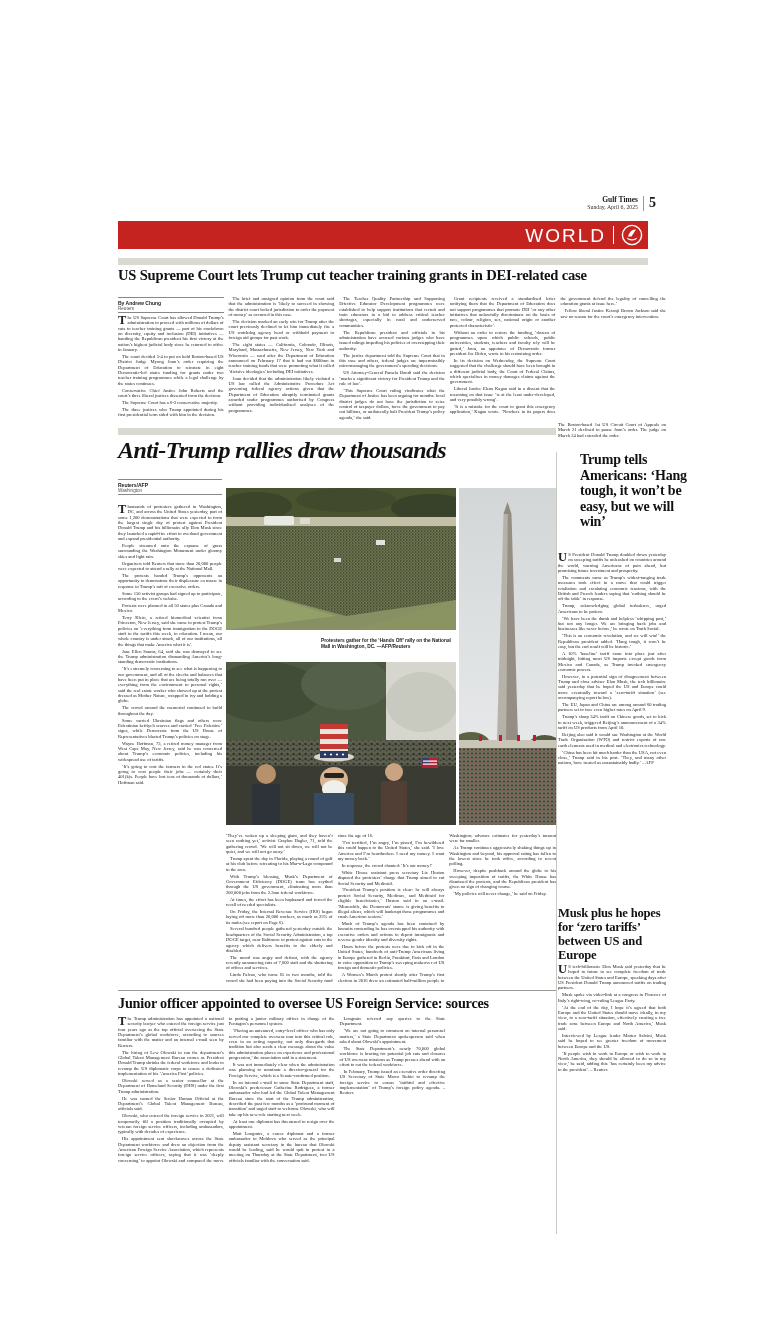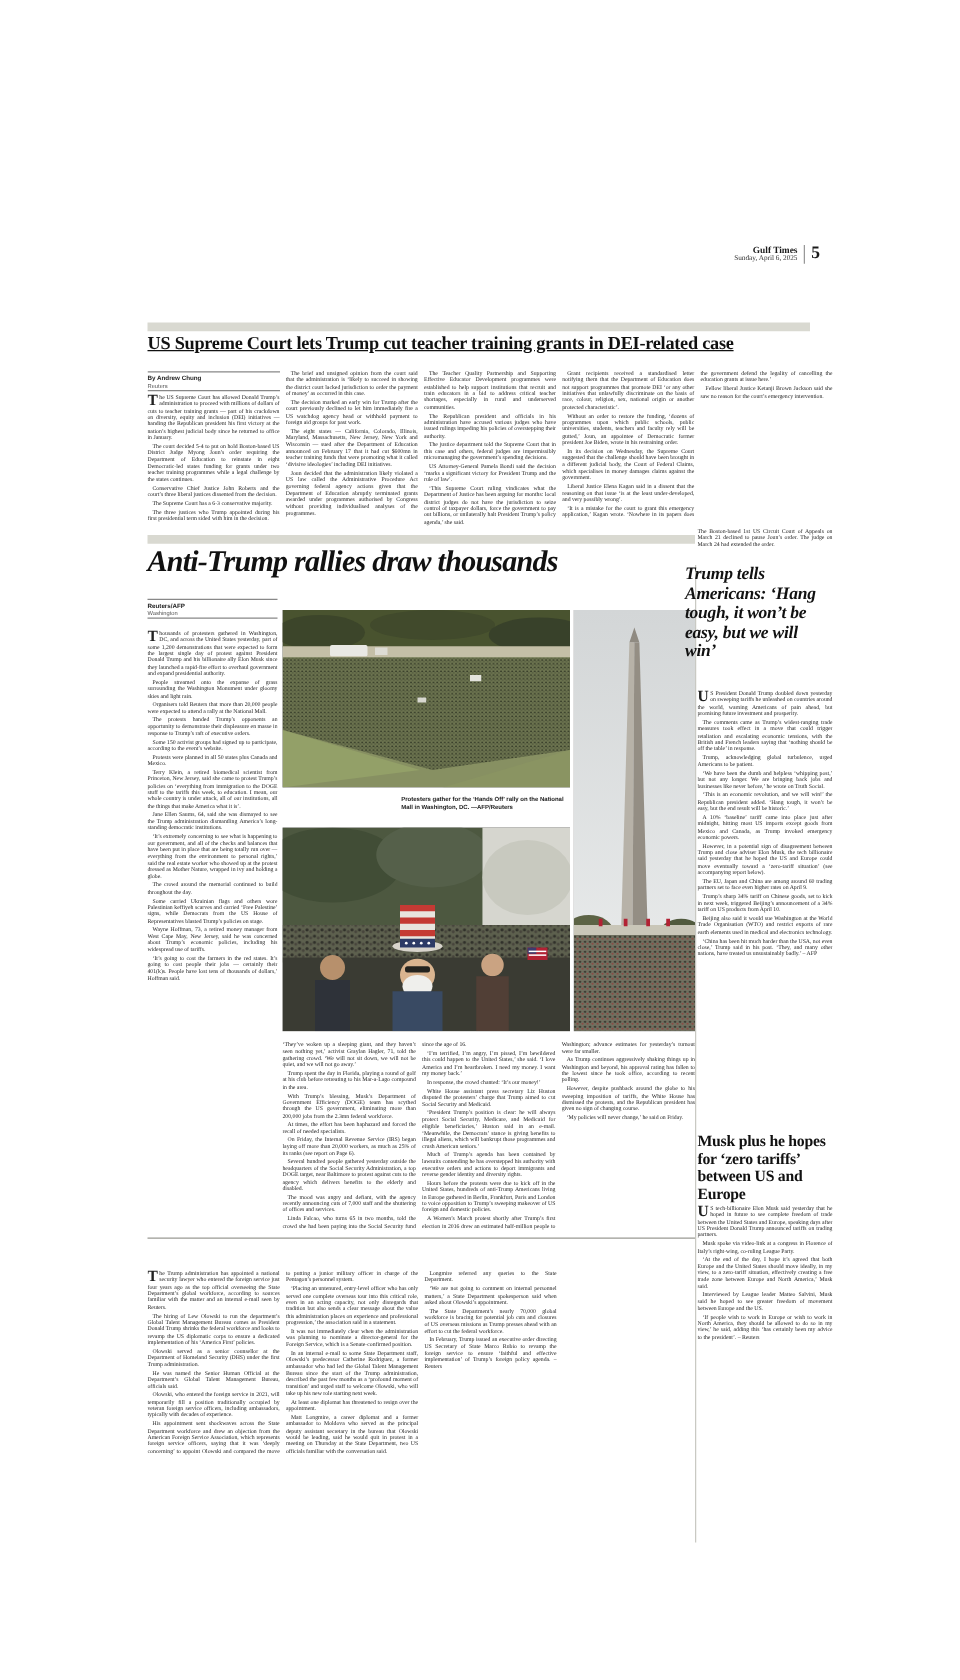--- a/index.html
+++ b/index.html
@@ -20,23 +20,23 @@
   .banner-title{color:#fff;font-family:"Liberation Sans",sans-serif;font-size:19px;letter-spacing:2px;line-height:1;margin-right:7px;}
   .banner-bar{width:1px;height:18px;background:#fff;margin-right:7px;}
   .banner-logo{width:22px;height:22px;margin-right:5px;}
 
   .strip{background:#d9d9d1;}
   .rule-h{background:#9a9a94;height:1px;}
   .rule-v{background:#c9c9c3;width:1px;}
 
   
   .hl{font-weight:bold;color:#111;}
-  .hl-scotus{left:118px;top:267px;width:548px;font-size:14.6px;letter-spacing:-0.2px;line-height:1.1;text-decoration:underline;}
+  .hl-scotus{left:118px;top:267px;width:548px;font-size:14.6px;letter-spacing:-0.2px;line-height:1.1;}
   .hl-rallies{left:118px;top:438px;width:438px;font-size:24px;letter-spacing:-0.6px;line-height:1.05;font-style:italic;}
-  .hl-rail{left:548px;top:452px;width:108px;font-size:14px;line-height:15.6px;letter-spacing:-0.2px;font-style:italic;}
+  .hl-rail{left:580px;top:452px;width:108px;font-size:14px;line-height:15.6px;letter-spacing:-0.2px;}
   .hl-musk{left:558px;top:906px;width:108px;font-size:12.6px;line-height:14px;letter-spacing:-0.2px;}
   .hl-junior{left:118px;top:996px;width:438px;font-size:14.2px;letter-spacing:-0.2px;line-height:1.1;}
 
   
   .byline{font-family:"Liberation Sans",sans-serif;line-height:1.25;}
   .byline .who{font-weight:bold;font-size:5px;}
   .byline .src{font-size:4.6px;color:#555;}
   .byline-rule{border-top:0.8px solid #888;margin:1px 0 1.5px;}
 
   
@@ -61,20 +61,29 @@
 
   <div class="abs masthead">
     <div class="mast-text">
       <div class="mast-name">Gulf Times</div>
       <div class="mast-date">Sunday, April 6, 2025</div>
     </div>
     <div class="mast-div"></div>
     <div class="mast-page">5</div>
   </div>
 
+  <div class="abs banner">
+    <div class="banner-title">WORLD</div>
+    <div class="banner-bar"></div>
+    <svg class="banner-logo" viewBox="0 0 22 22">
+      <circle cx="11" cy="11" r="9.6" fill="none" stroke="#ffffff" stroke-width="1.4"></circle>
+      <path d="M7,12.5 Q9.5,4.5 15,5.5 L10.5,12.5 Z" fill="#ffffff"></path>
+      <path d="M5.5,13.6 Q11,16.8 16.5,13.6 L15,15.4 Q11,17.4 7,15.4 Z" fill="#ffffff"></path>
+    </svg>
+  </div>
 
   <div class="abs strip" style="left:118px;top:258px;width:530px;height:7px;"></div>
 
   <div class="abs hl hl-scotus">US Supreme Court lets Trump cut teacher training grants in DEI-related case</div>
 
   <div class="abs body-txt cols-5" style="left:118px;top:296px;width:548px;height:128px;">
     <div class="byline">
       <div class="byline-rule"></div>
       <div class="who">By Andrew Chung</div>
       <div class="src">Reuters</div>
@@ -283,20 +292,21 @@
     <div class="paras dropcap">
         <p>US tech-billionaire Elon Musk said yesterday that he hoped in future to see complete freedom of trade between the United States and Europe, speaking days after US President Donald Trump announced tariffs on trading partners.</p>
         <p>Musk spoke via video-link at a congress in Florence of Italy’s right-wing, co-ruling League Party.</p>
         <p>‘At the end of the day, I hope it’s agreed that both Europe and the United States should move ideally, in my view, to a zero-tariff situation, effectively creating a free trade zone between Europe and North America,’ Musk said.</p>
         <p>Interviewed by League leader Matteo Salvini, Musk said he hoped to see greater freedom of movement between Europe and the US.</p>
         <p>‘If people wish to work in Europe or wish to work in North America, they should be allowed to do so in my view,’ he said, adding this ‘has certainly been my advice to the president’. – Reuters</p>
       </div>
   </div>
 
   <div class="abs rule-h" style="left:118px;top:990px;width:438px;"></div>
+  <div class="abs hl hl-junior">Junior officer appointed to oversee US Foreign Service: sources</div>
   <div class="abs body-txt cols-4" style="left:118px;top:1016px;width:438px;height:150px;">
     <div class="paras dropcap">
         <p>The Trump administration has appointed a national security lawyer who entered the foreign service just four years ago as the top official overseeing the State Department’s global workforce, according to sources familiar with the matter and an internal e-mail seen by Reuters.</p>
         <p>The hiring of Lew Olowski to run the department’s Global Talent Management Bureau comes as President Donald Trump shrinks the federal workforce and looks to revamp the US diplomatic corps to ensure a dedicated implementation of his ‘America First’ policies.</p>
         <p>Olowski served as a senior counsellor at the Department of Homeland Security (DHS) under the first Trump administration.</p>
         <p>He was named the Senior Human Official at the Department’s Global Talent Management Bureau, officials said.</p>
         <p>Olowski, who entered the foreign service in 2021, will temporarily fill a position traditionally occupied by veteran foreign service officers, including ambassadors, typically with decades of experience.</p>
         <p>His appointment sent shockwaves across the State Department workforce and drew an objection from the American Foreign Service Association, which represents foreign service officers, saying that it was ‘deeply concerning’ to appoint Olowski and compared the move to putting a junior military officer in charge of the Pentagon’s personnel system.</p>
         <p>‘Placing an untenured, entry-level officer who has only served one complete overseas tour into this critical role, even in an acting capacity, not only disregards that tradition but also sends a clear message about the value this administration places on experience and professional progression,’ the association said in a statement.</p>
         <p>It was not immediately clear when the administration was planning to nominate a director-general for the Foreign Service, which is a Senate-confirmed position.</p>

